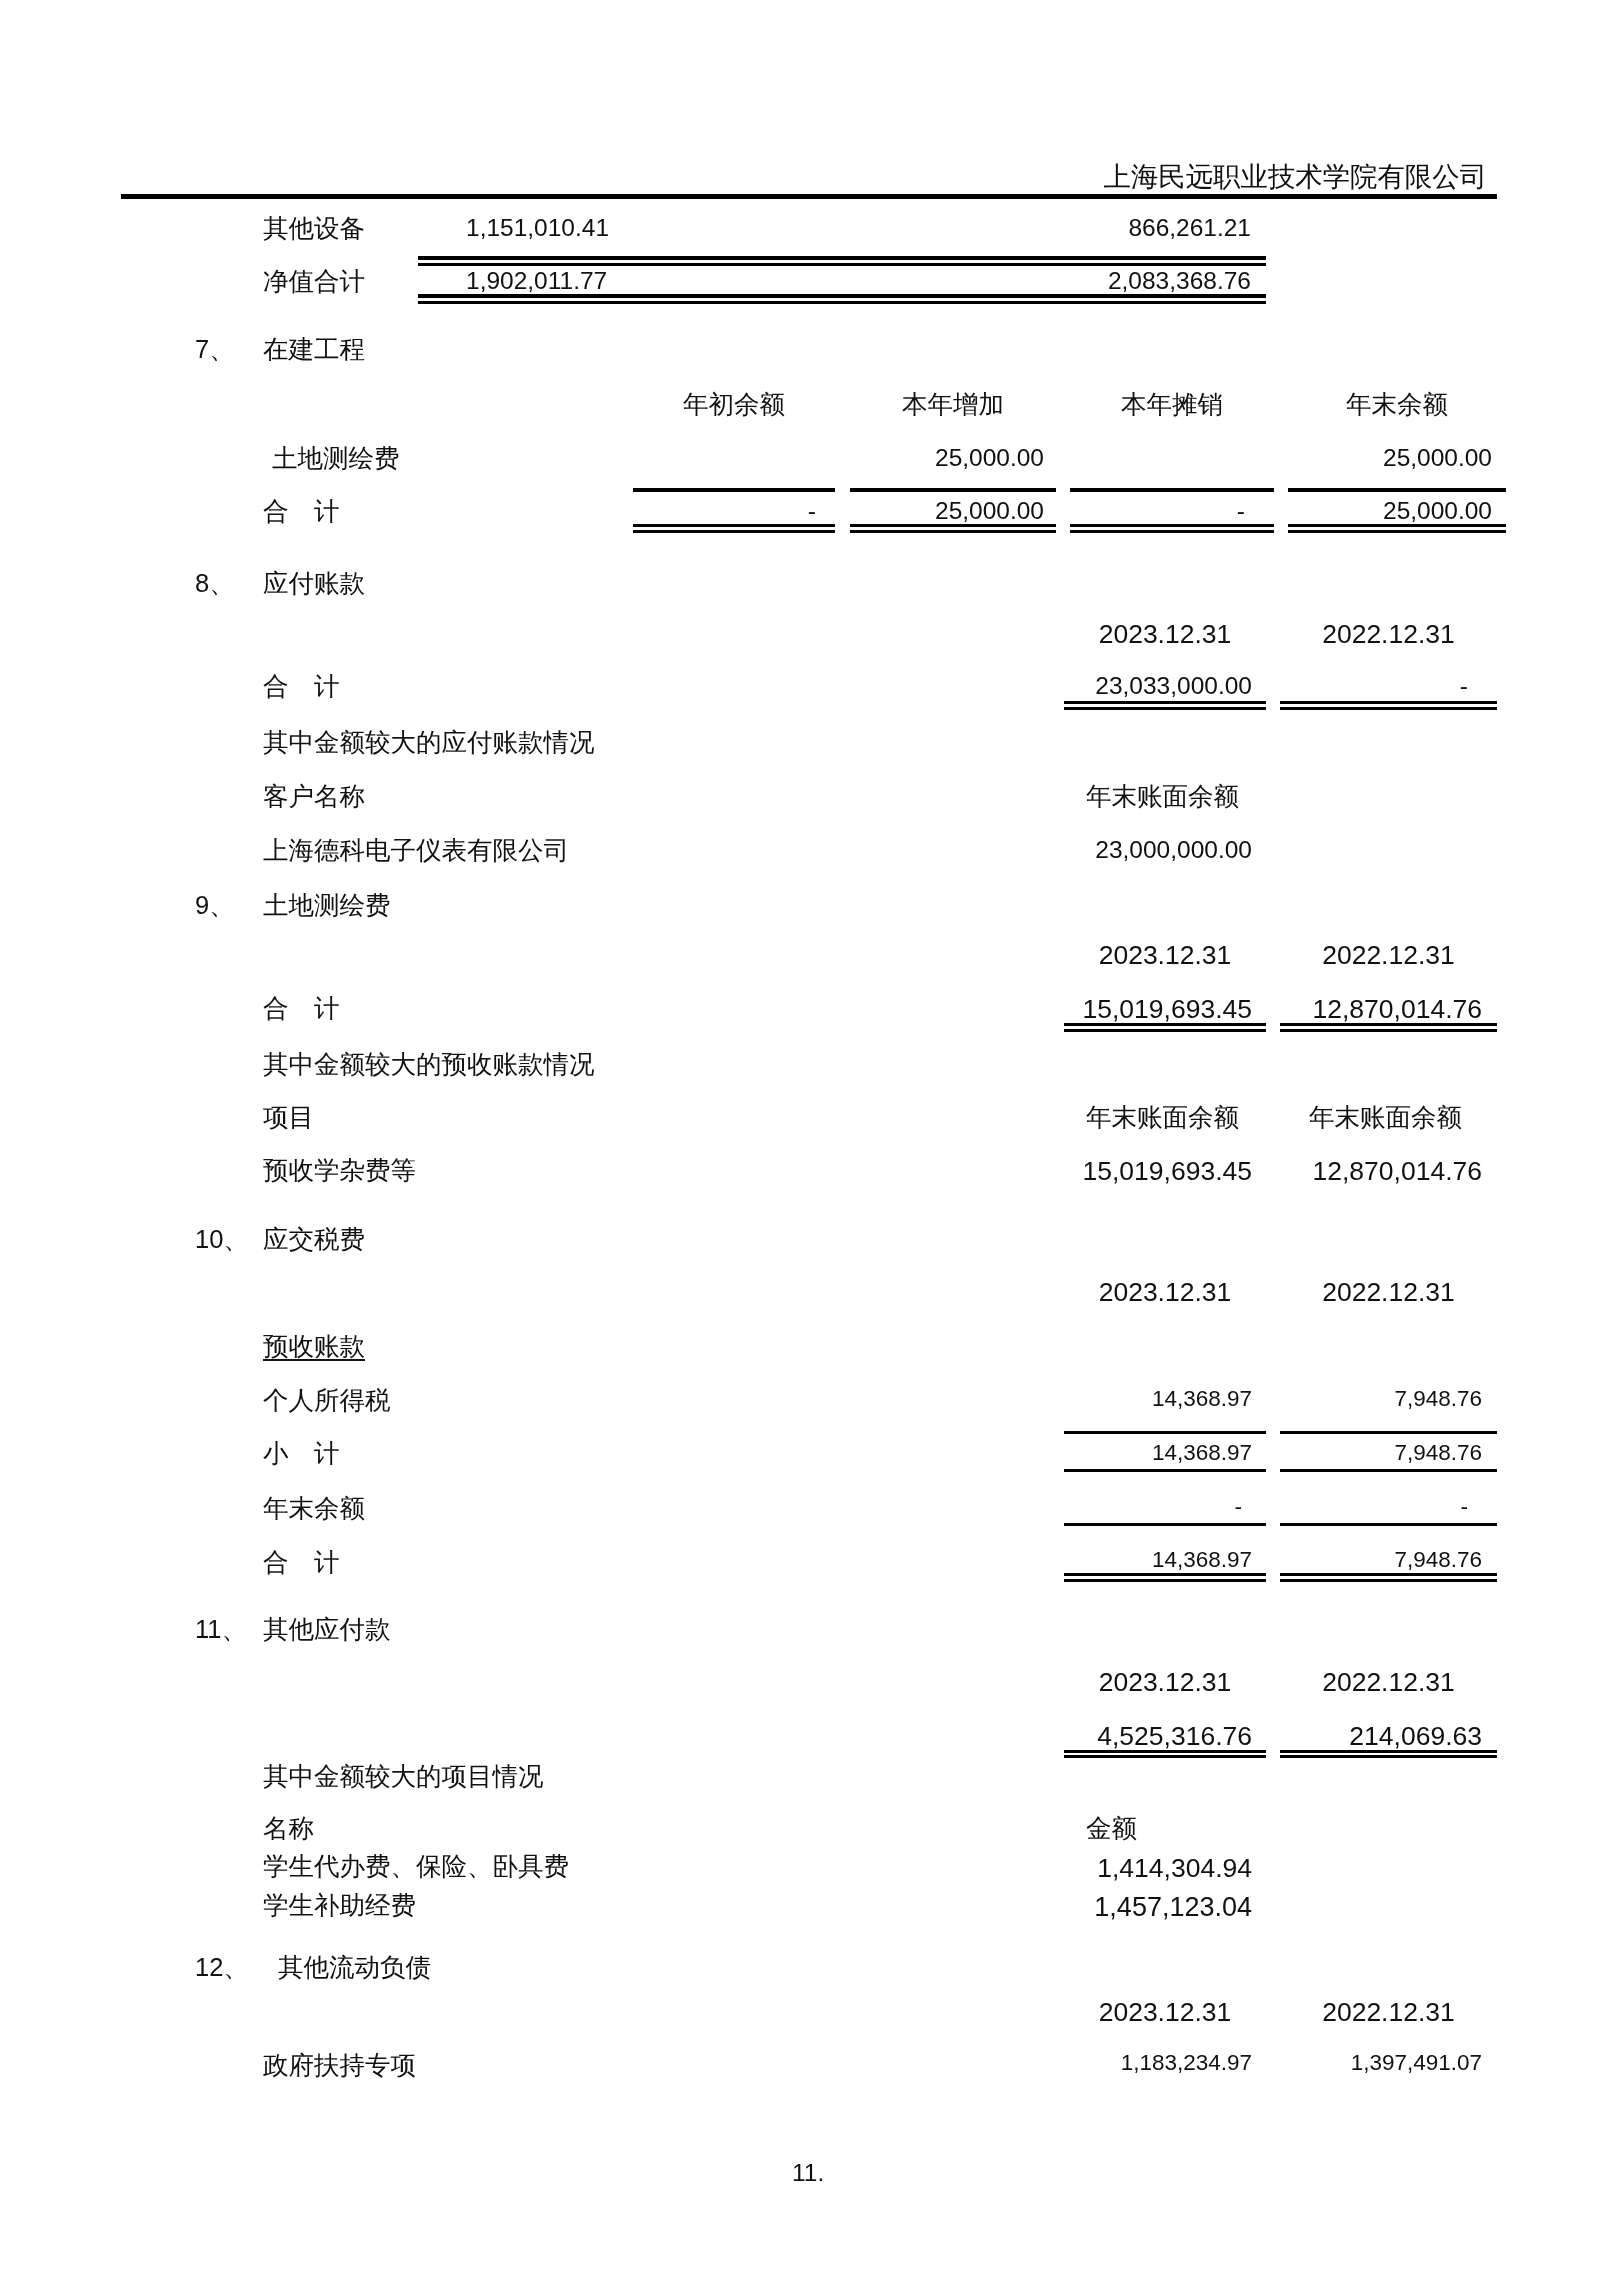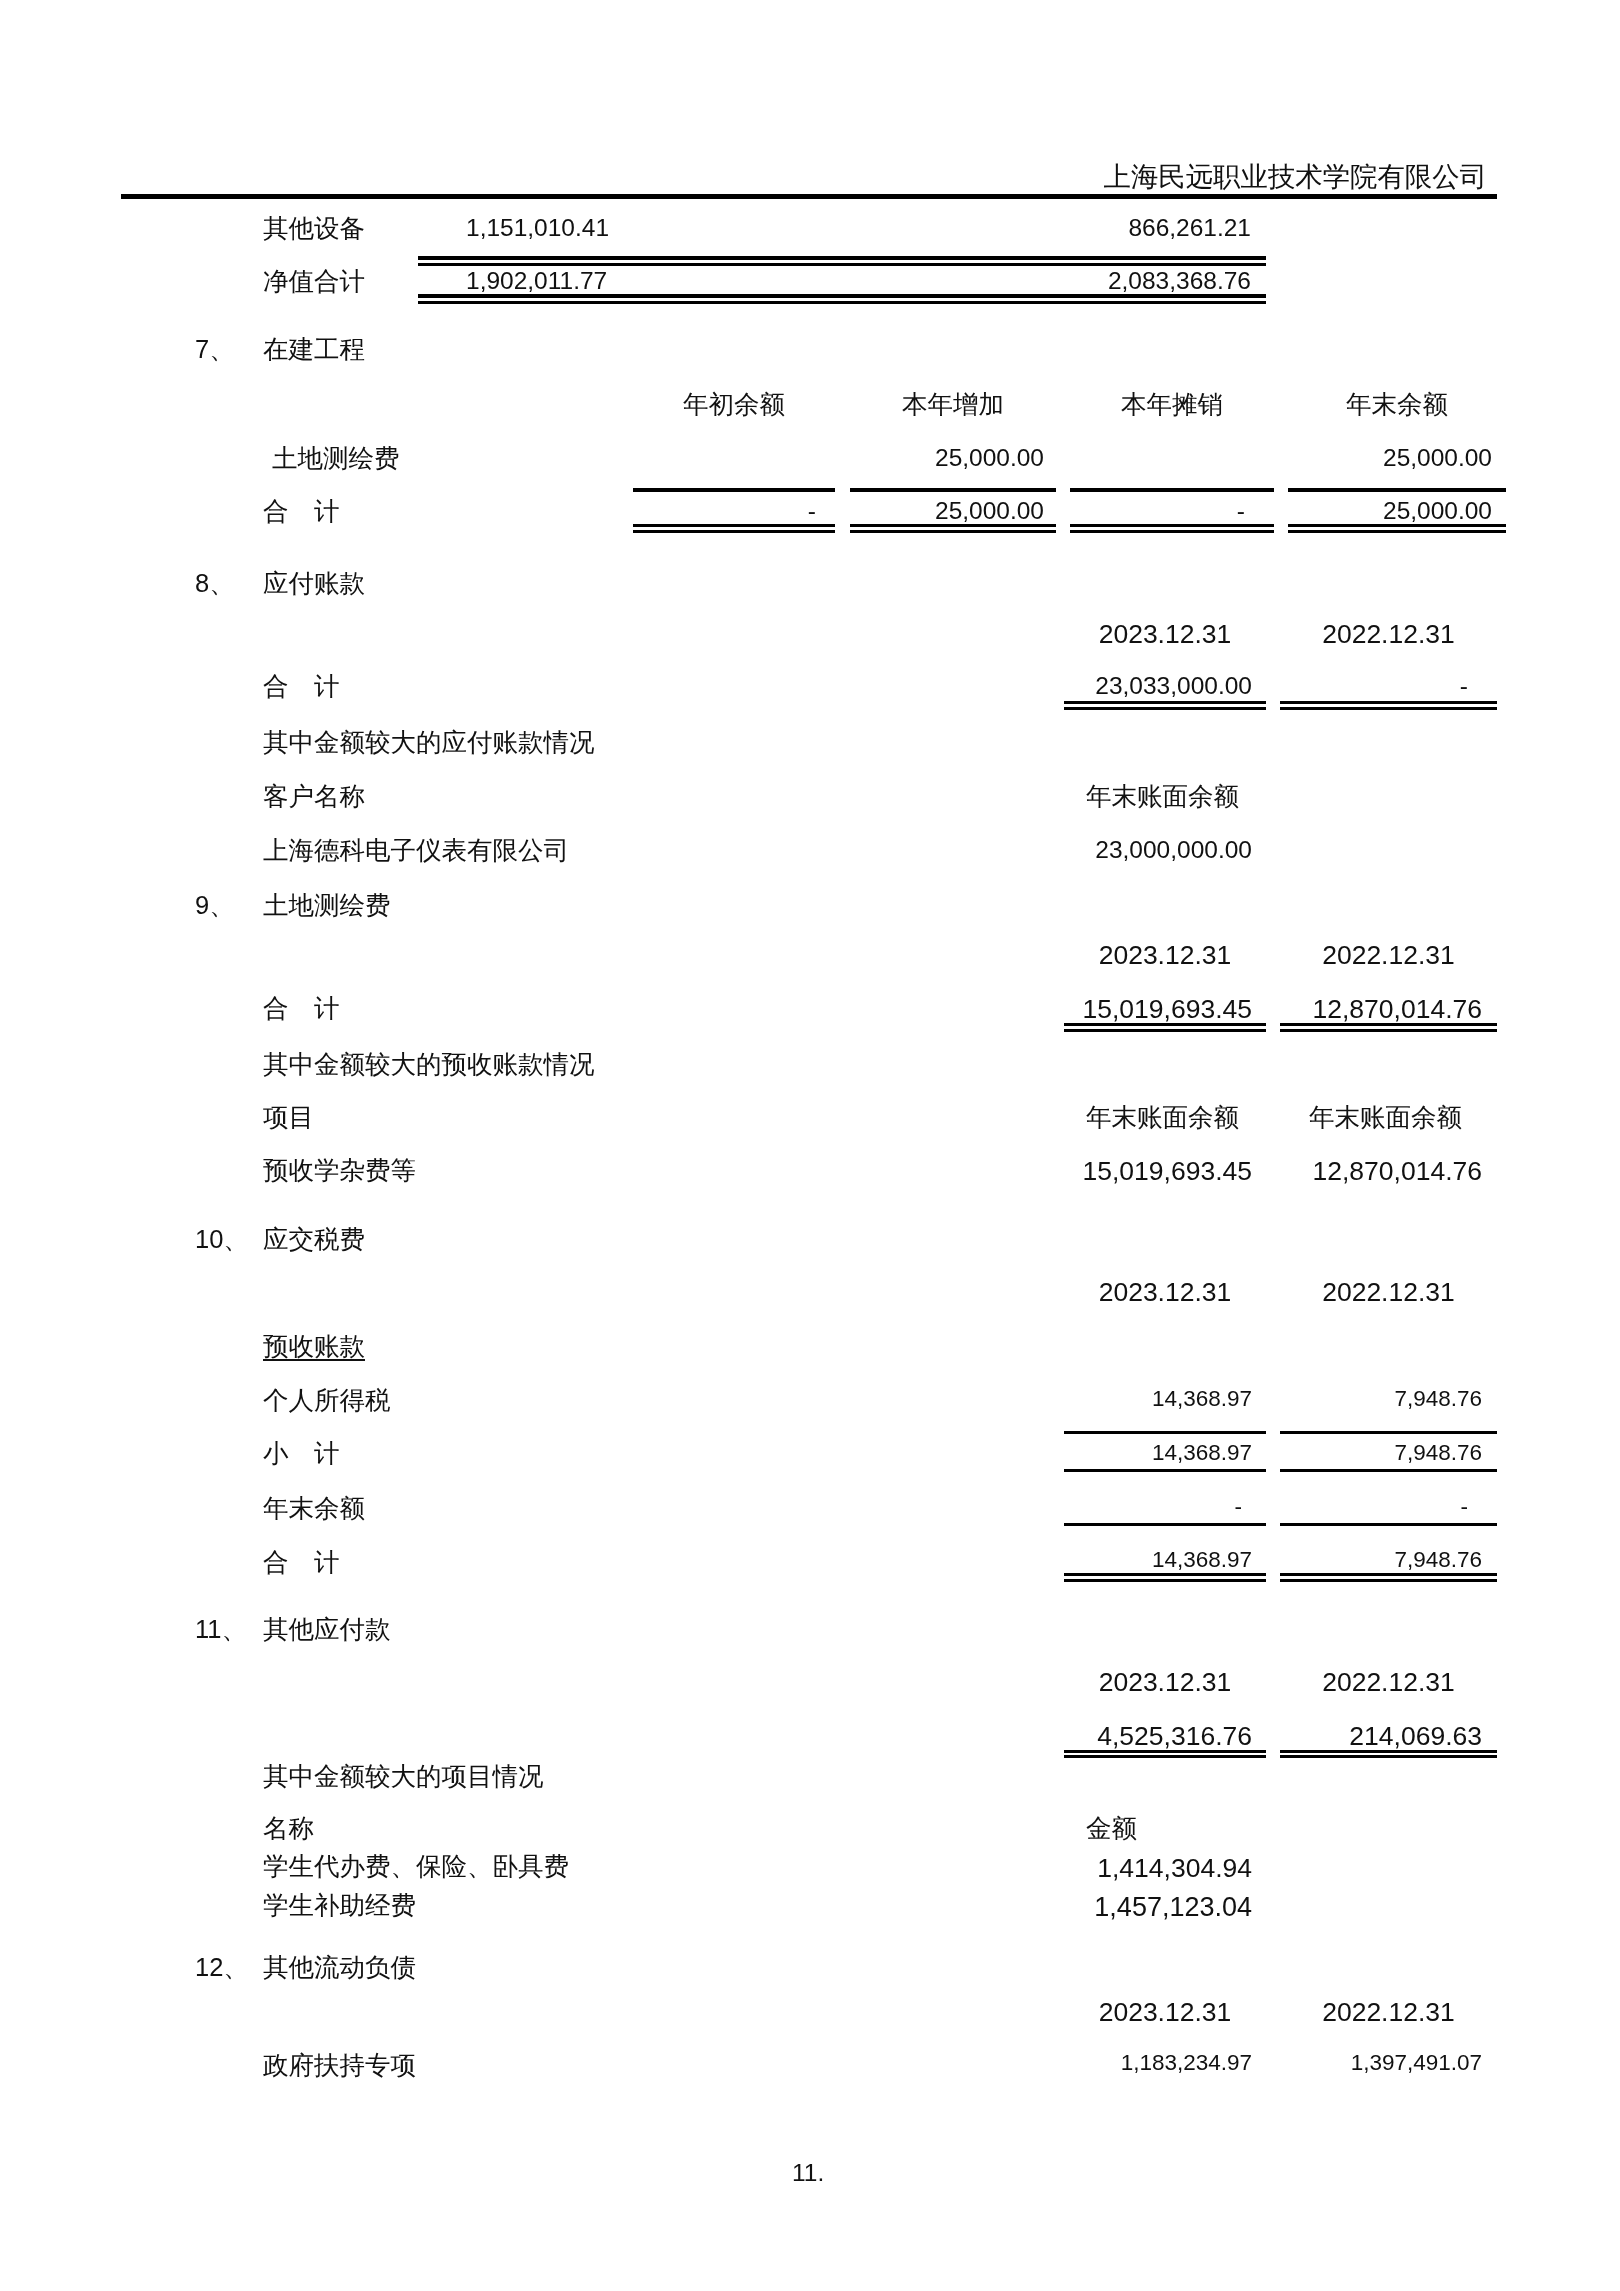--- a/index.html
+++ b/index.html
@@ -146,21 +146,21 @@
 <div class="line" style="left:1280px; width:217px; top:1755px; height:2.9px;"></div>
 <div class="abs cn" style="left:263px; top:1764px;">其中金额较大的项目情况</div>
 <div class="abs cn" style="left:263px; top:1816px;">名称</div>
 <div class="abs cn" style="left:1086px; top:1816px;">金额</div>
 <div class="abs cn" style="left:263px; top:1854px;">学生代办费、保险、卧具费</div>
 <div class="abs num r" style="right:368px; top:1855px; font-size:26.5px;">1,414,304.94</div>
 <div class="abs cn" style="left:263px; top:1893px;">学生补助经费</div>
 <div class="abs num r" style="right:368px; top:1894px; font-size:27px;">1,457,123.04</div>
 
 <div class="abs num" style="left:195px; top:1955px; font-size:25.5px;">12、</div>
-<div class="abs cn" style="left:263px; top:1955px;">其他流动负债</div>
+<div class="abs cn" style="left:278px; top:1955px;">其他流动负债</div>
 <div class="abs date" style="left:1064px; width:202px; top:1999px; text-align:center;">2023.12.31</div>
 <div class="abs date" style="left:1280px; width:217px; top:1999px; text-align:center;">2022.12.31</div>
 <div class="abs cn" style="left:263px; top:2053px;">政府扶持专项</div>
 <div class="abs num r small" style="right:368px; top:2052px;">1,183,234.97</div>
 <div class="abs num r small" style="right:138px; top:2052px;">1,397,491.07</div>
 
 <div class="abs num" style="left:792px; top:2161px; font-size:24.5px;">11.</div>
 
 
 </body></html>

